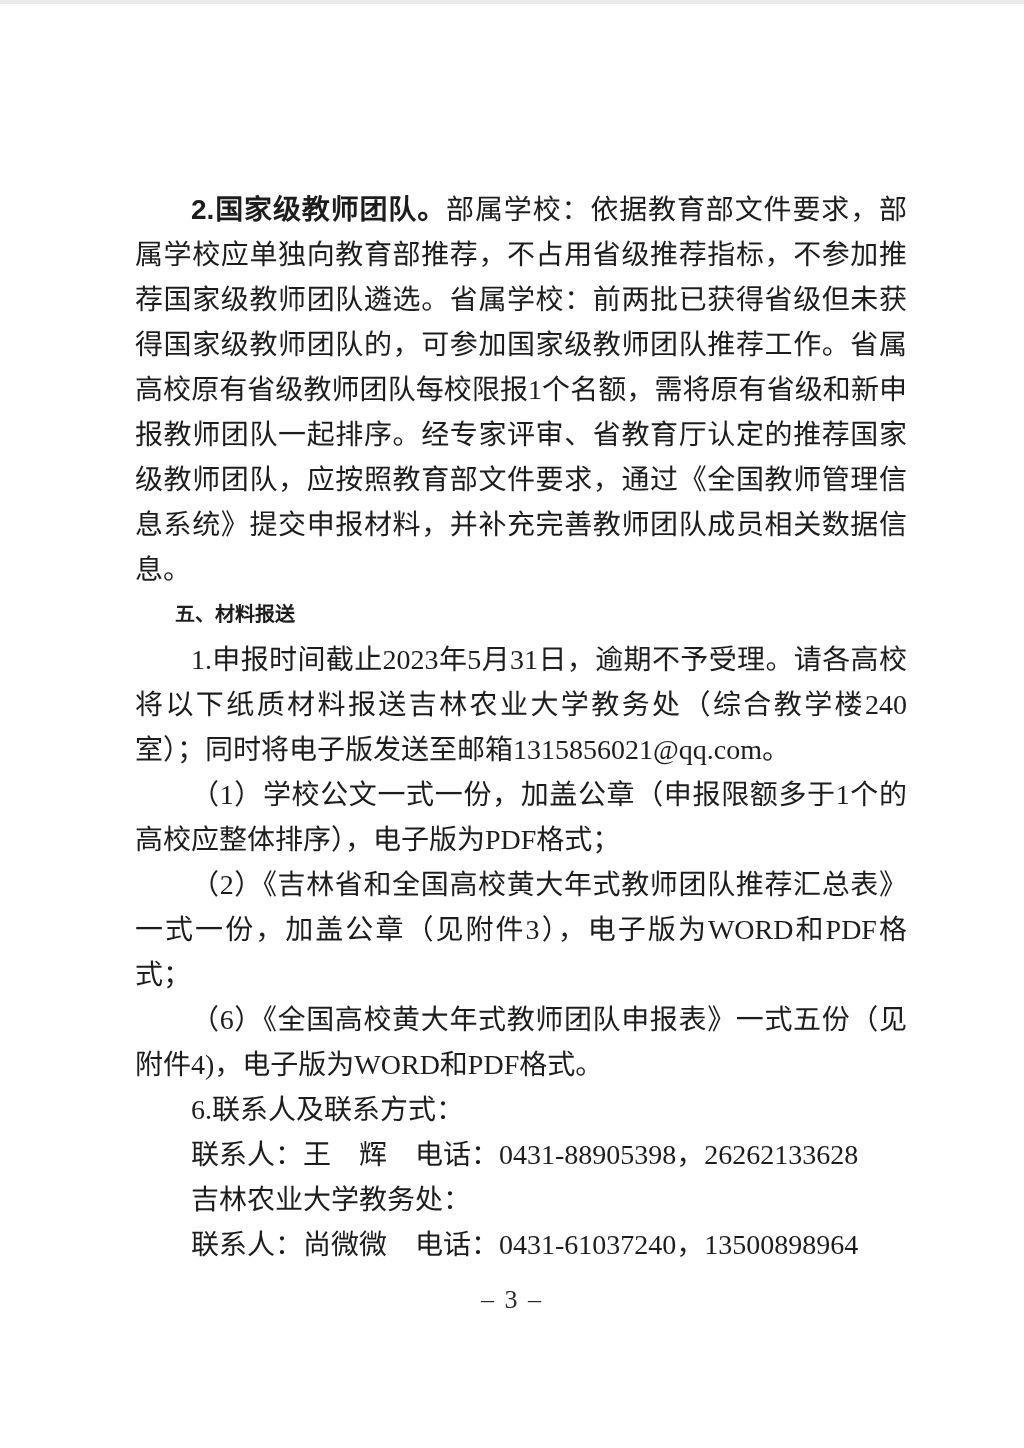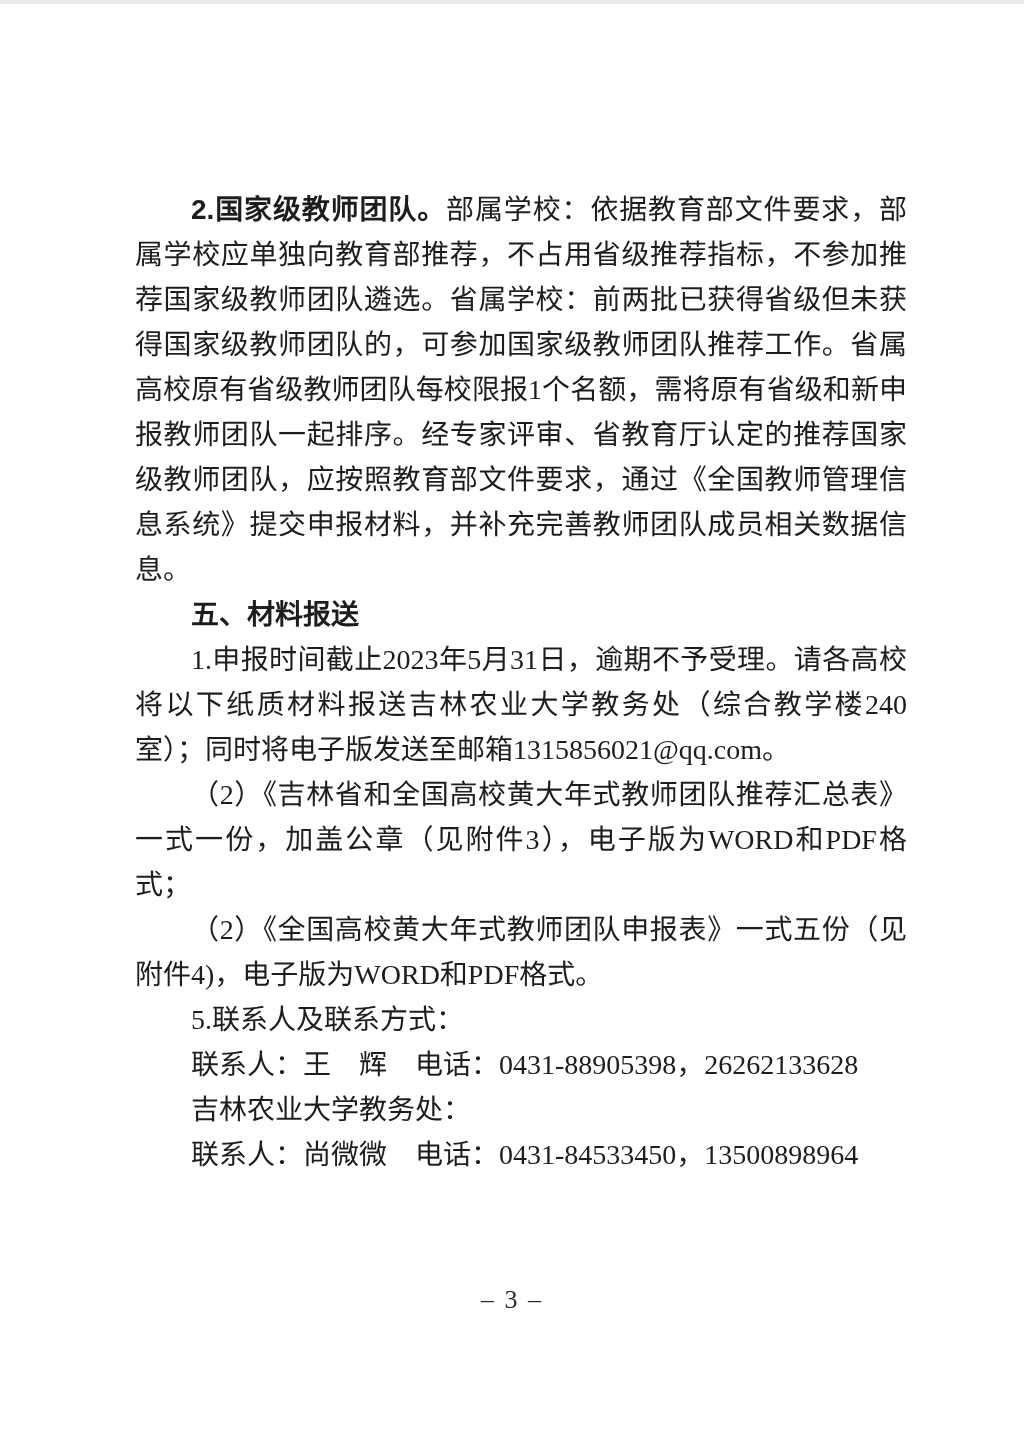--- a/index.html
+++ b/index.html
@@ -28,21 +28,21 @@
     text-indent: 2em;
     word-break: break-all;
   }
   .lead-bold {
     font-weight: bold;
     font-family: "Liberation Sans", "DejaVu Sans", sans-serif;
   }
   .heading {
     font-weight: bold;
     font-family: "Liberation Sans", "DejaVu Sans", sans-serif;
-    font-size: 28px;
+    font-size: 20px;
     line-height: 45px;
     text-indent: 2em;
     text-align: left;
   }
   .contact-line {
     text-align: left;
   }
   .page-number {
     position: absolute;
     left: 0;
@@ -60,31 +60,32 @@
 
 <div class="page">
   <div class="doc-body">
 
     <p class="para"><span class="lead-bold">2.国家级教师团队。</span><span>部属学校：依据教育部文件要求，部属学校应单独向教育部推荐，不占用省级推荐指标，不参加推荐国家级教师团队遴选。省属学校：前两批已获得省级但未获得国家级教师团队的，可参加国家级教师团队推荐工作。省属高校原有省级教师团队每校限报1个名额，需将原有省级和新申报教师团队一起排序。经专家评审、省教育厅认定的推荐国家级教师团队，应按照教育部文件要求，通过《全国教师管理信息系统》提交申报材料，并补充完善教师团队成员相关数据信息。</span></p>
 
     <h2 class="heading">五、材料报送</h2>
 
     <p class="para">1.申报时间截止2023年5月31日，逾期不予受理。请各高校将以下纸质材料报送吉林农业大学教务处（综合教学楼240室）；同时将电子版发送至邮箱1315856021@qq.com。</p>
 
+    <p class="para">（1）学校公文一式一份，加盖公章（申报限额多于1个的高校应整体排序），电子版为PDF格式；</p>
 
     <p class="para">（2）《吉林省和全国高校黄大年式教师团队推荐汇总表》一式一份，加盖公章（见附件3），电子版为WORD和PDF格式；</p>
 
-    <p class="para">（2）《全国高校黄大年式教师团队申报表》一式五份（见附件4)，电子版为WORD和PDF格式。</p>
+    <p class="para">（6）《全国高校黄大年式教师团队申报表》一式五份（见附件4)，电子版为WORD和PDF格式。</p>
 
-    <p class="para contact-line">5.联系人及联系方式：</p>
+    <p class="para contact-line">6.联系人及联系方式：</p>
 
 
     <p class="para contact-line">联系人：王　辉　电话：0431-88905398，26262133628</p>
 
     <p class="para contact-line">吉林农业大学教务处：</p>
 
-    <p class="para contact-line">联系人：尚微微　电话：0431-84533450，13500898964</p>
+    <p class="para contact-line">联系人：尚微微　电话：0431-61037240，13500898964</p>
 
 
   </div>
 
   <div class="page-number">– 3 –</div>
 </div>
 
 </body></html>

